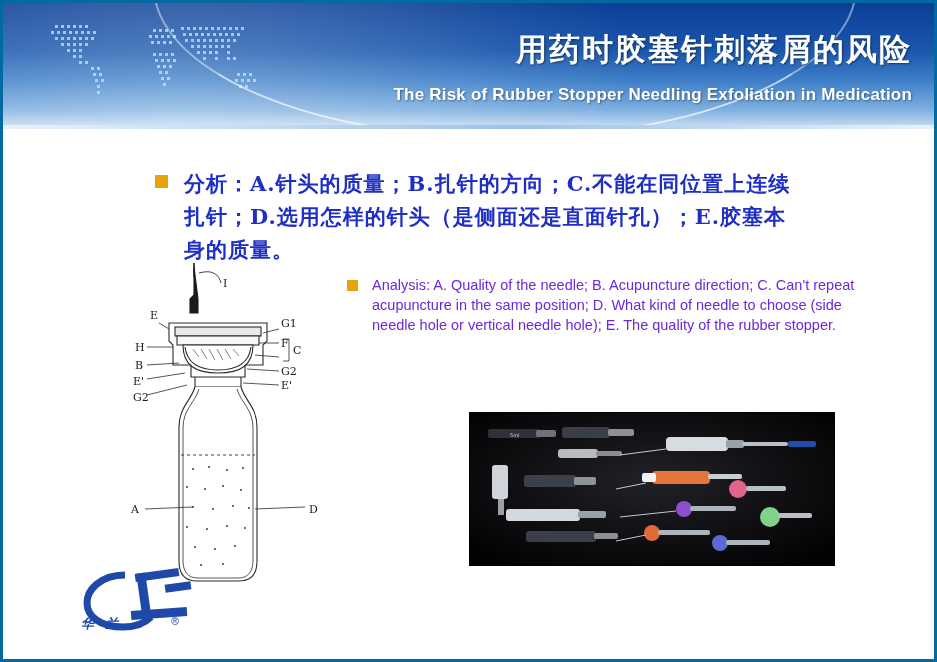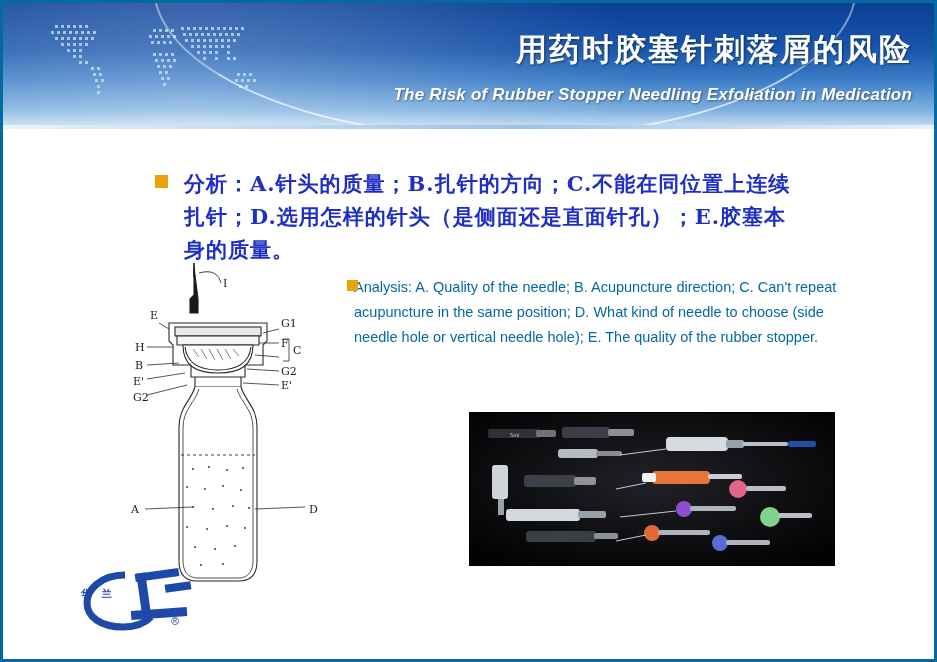--- a/index.html
+++ b/index.html
@@ -64,21 +64,20 @@
   }
   .banner-subtitle {
     position: absolute;
     right: 28px; top: 82px;
     color: #ffffff;
     font-size: 17px;
     font-weight: bold;
     letter-spacing: 0.2px;
     text-shadow: 1px 1px 2px rgba(0,0,0,0.40);
     white-space: nowrap;
-    font-style: italic;
   }
   .banner-bottom-rule {
     position: absolute;
     left: 0; top: 122px;
     width: 937px; height: 4px;
     background: linear-gradient(to right, #e9f2fb, #9cc3e6 55%, #e9f2fb);
   }
 
   
   .cn-bullet {
@@ -107,24 +106,24 @@
     position: absolute;
     left: 344px; top: 272px;
     width: 520px;
   }
   .en-bullet .bullet-sq {
     width: 11px; height: 11px;
     top: 5px;
     background: #e8a20a;
   }
   .en-text {
-    margin-left: 7px;
-    color: #0369a1;
+    margin-left: 25px;
+    color: #6d28d9;
     font-size: 14.5px;
-    line-height: 25px;
+    line-height: 20px;
   }
 
   
   .diagram {
     position: absolute;
     left: 120px; top: 258px;
     width: 230px; height: 330px;
   }
   .diagram svg { display: block; }
 
@@ -140,25 +139,26 @@
   .photo svg { display:block; }
 
   
   .logo {
     position: absolute;
     left: 74px; top: 562px;
     width: 130px; height: 72px;
   }
   .logo-text {
     position: absolute;
-    left: 78px; top: 584px;
+    left: 78px; top: 612px;
     color: #1e49a8;
-    font-size: 10px;
+    font-size: 13px;
     font-weight: bold;
     letter-spacing: 4px;
+    font-style: italic;
   }
   .logo-reg {
     position: absolute;
     left: 168px; top: 612px;
     color: #1e49a8;
     font-size: 11px;
   }
 </style>
 </head>
 <body>

